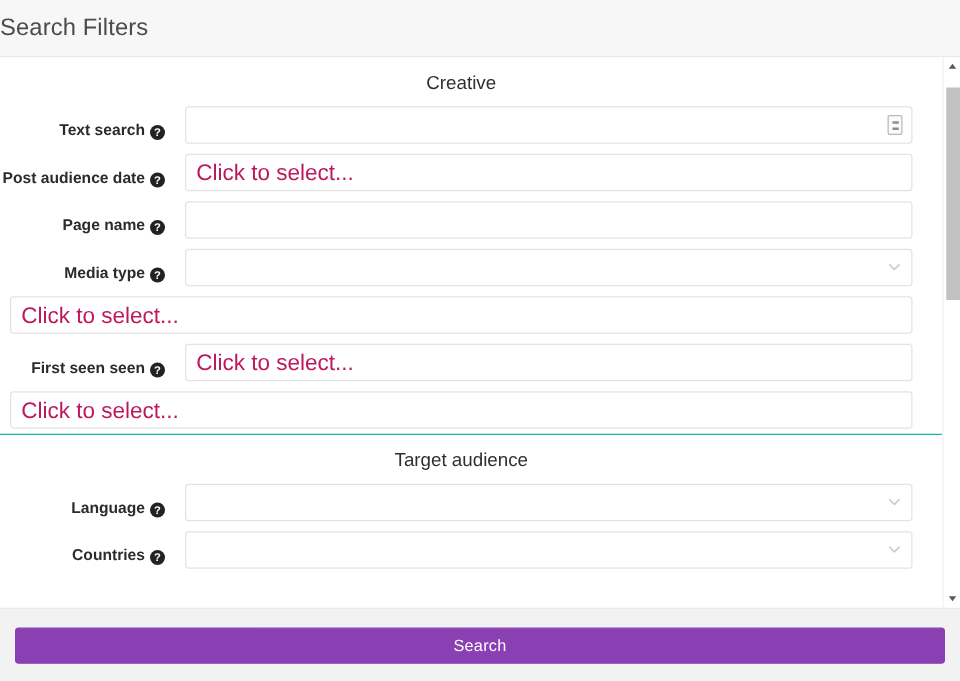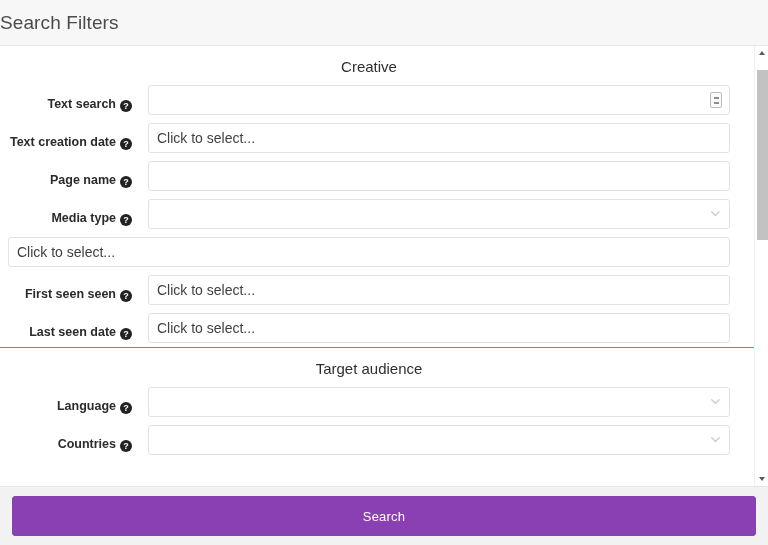--- a/index.html
+++ b/index.html
@@ -119,21 +119,21 @@
     border-radius: 3px;
     display: flex;
     align-items: center;
     padding: 0 8px;
     font-size: 12.5px;
     color: #333333;
   }
   .ctl.with-icon { padding-right: 26px; }
 
   .ctl-value { color: #333333; font-size: 12.5px; }
-  .ctl-placeholder { color: #404040; font-size: 14px; }
+  .ctl-placeholder { color: #be185d; font-size: 18px; }
 
   .chevron {
     position: absolute;
     right: 8px; top: 50%;
     width: 11px; height: 11px;
     margin-top: -6px;
     pointer-events: none;
   }
   .chevron svg { display: block; }
 
@@ -197,21 +197,21 @@
     flex: 0 0 59px;
     height: 59px;
     background: #f2f2f2;
     border-top: 1px solid #e6e6e6;
     display: flex;
     align-items: center;
     padding: 0 12px;
   }
   .search-btn {
     width: 100%;
-    height: 40px;
+    height: 29px;
     background: #8a3fb3;
     border: 1px solid #8a3fb3;
     border-radius: 3px;
     color: #ffffff;
     font-size: 13px;
     font-family: "Liberation Sans", sans-serif;
     display: flex; align-items: center; justify-content: center;
     cursor: pointer;
     letter-spacing: .2px;
   }
@@ -236,21 +236,21 @@
               <div class="field-cell">
                 <div class="ctl with-icon">
                   <span class="ctl-value"></span>
                   <span class="box-icon">
                     <i></i>
                   </span>
                 </div>
               </div>
             </div>
             <div class="form-row">
-              <div class="label-cell"><span class="label-txt">Text creation date</span><span class="help-icon">?</span></div>
+              <div class="label-cell"><span class="label-txt">Post audience date</span><span class="help-icon">?</span></div>
               <div class="field-cell">
                 <div class="ctl">
                   <span class="ctl-placeholder">Click to select...</span>
                 </div>
               </div>
             </div>
             <div class="form-row">
               <div class="label-cell"><span class="label-txt">Page name</span><span class="help-icon">?</span></div>
               <div class="field-cell">
                 <div class="ctl">
@@ -280,21 +280,20 @@
             </div>
             <div class="form-row">
               <div class="label-cell"><span class="label-txt">First seen seen</span><span class="help-icon">?</span></div>
               <div class="field-cell">
                 <div class="ctl">
                   <span class="ctl-placeholder">Click to select...</span>
                 </div>
               </div>
             </div>
             <div class="form-row">
-              <div class="label-cell"><span class="label-txt">Last seen date</span><span class="help-icon">?</span></div>
               <div class="field-cell">
                 <div class="ctl">
                   <span class="ctl-placeholder">Click to select...</span>
                 </div>
               </div>
             </div>
           </div>
           <div class="section">
             <div class="section-title">Target audience</div>
             <div class="form-row">

